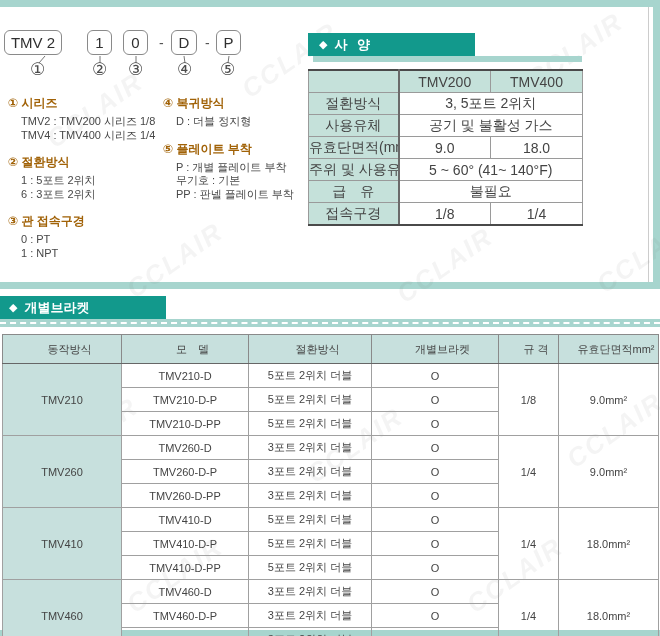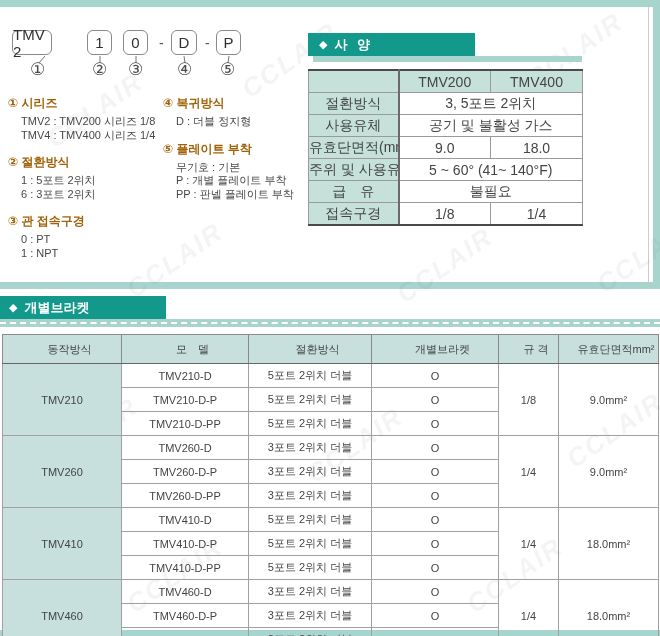--- a/index.html
+++ b/index.html
@@ -14,21 +14,21 @@
   .edge-line{position:absolute;left:648px;top:7px;width:1px;height:275px;background:#cccccc;}
 
   
   .wm{position:absolute;font-size:26px;font-weight:bold;font-style:italic;
       color:rgba(120,120,120,0.08);transform:rotate(-35deg);pointer-events:none;letter-spacing:2px;}
 
   
   .code-box{position:absolute;top:30px;height:25px;border:1.5px solid #8a8a8a;border-radius:6px;
             background:#fff;display:flex;align-items:center;justify-content:center;
             font-size:15px;color:#2f2f2f;box-sizing:border-box;}
-  .cb0{left:12px;width:40px;} .cb1{left:87px;width:25px;} .cb2{left:123px;width:25px;}
+  .cb0{left:4px;width:58px;} .cb1{left:87px;width:25px;} .cb2{left:123px;width:25px;}
   .cb3{left:171px;width:26px;} .cb4{left:216px;width:25px;}
   .code-dash{position:absolute;top:35px;font-size:14px;color:#555;}
   .cd0{left:159px;} .cd1{left:205px;}
   .code-circle{position:absolute;top:60px;font-size:17px;color:#4c4c4c;line-height:20px;}
   .cc0{left:30px;} .cc1{left:92px;} .cc2{left:128px;} .cc3{left:177px;} .cc4{left:220px;}
   .code-svg{position:absolute;left:0;top:0;}
 
   
   .legend-col{position:absolute;top:95px;font-size:11px;}
   .legend-left{left:8px;width:152px;}
@@ -127,22 +127,22 @@
         <div class="legend-item">1 : NPT</div>
       </div>
     </div>
   <div class="legend-col legend-right" id="legend-right">
       <div class="legend-section">
         <div class="legend-title">④ 복귀방식</div>
         <div class="legend-item">D : 더블 정지형</div>
       </div>
       <div class="legend-section">
         <div class="legend-title">⑤ 플레이트 부착</div>
+        <div class="legend-item">P : 개별 플레이트 부착</div>
         <div class="legend-item">무기호 : 기본</div>
-        <div class="legend-item">P : 개별 플레이트 부착</div>
         <div class="legend-item">PP : 판넬 플레이트 부착</div>
       </div>
     </div>
 
   <div class="sec-header spec-header">
     <span class="dia">◆</span>
     <span style="letter-spacing:3px;">사 양</span>
   </div>
   <div class="spec-underbar"></div>
   <table class="spec-table">

